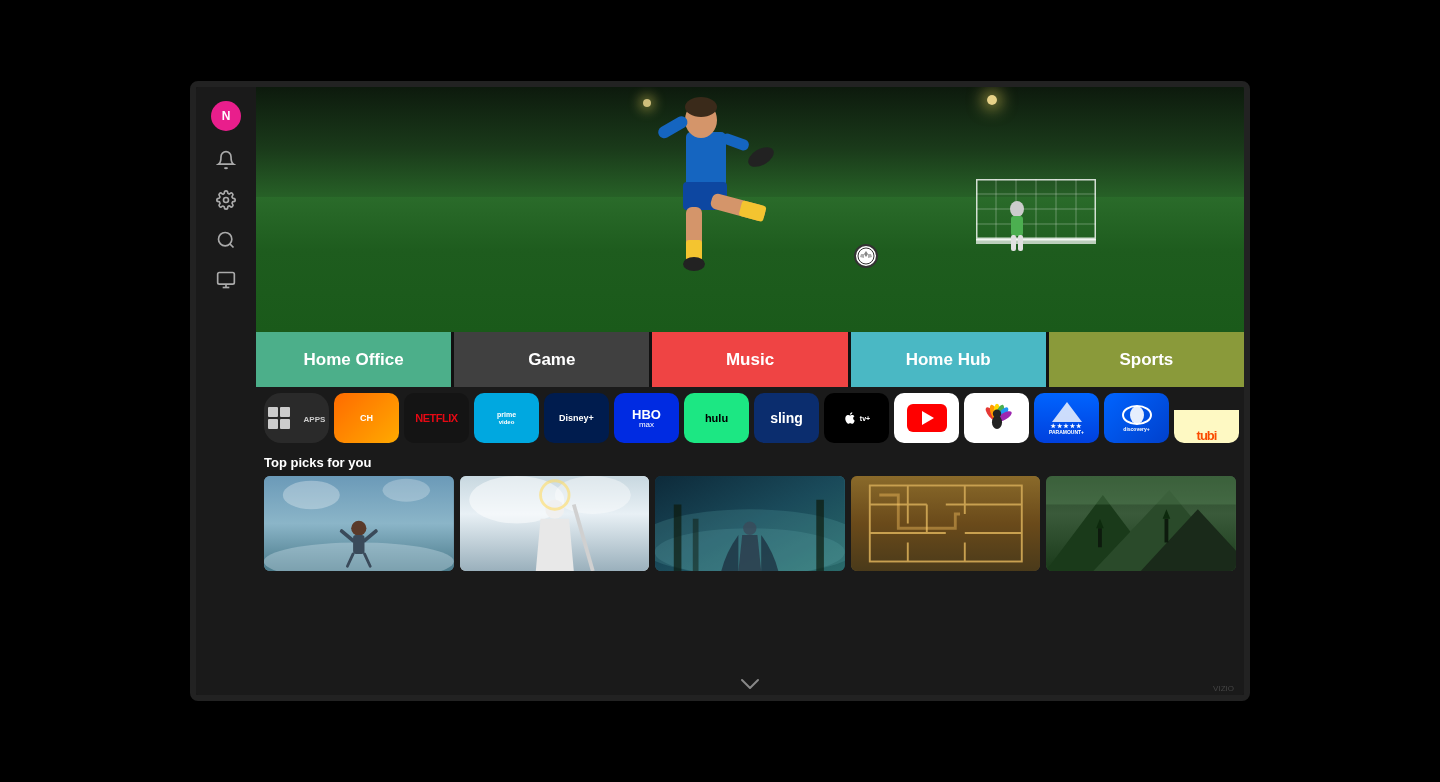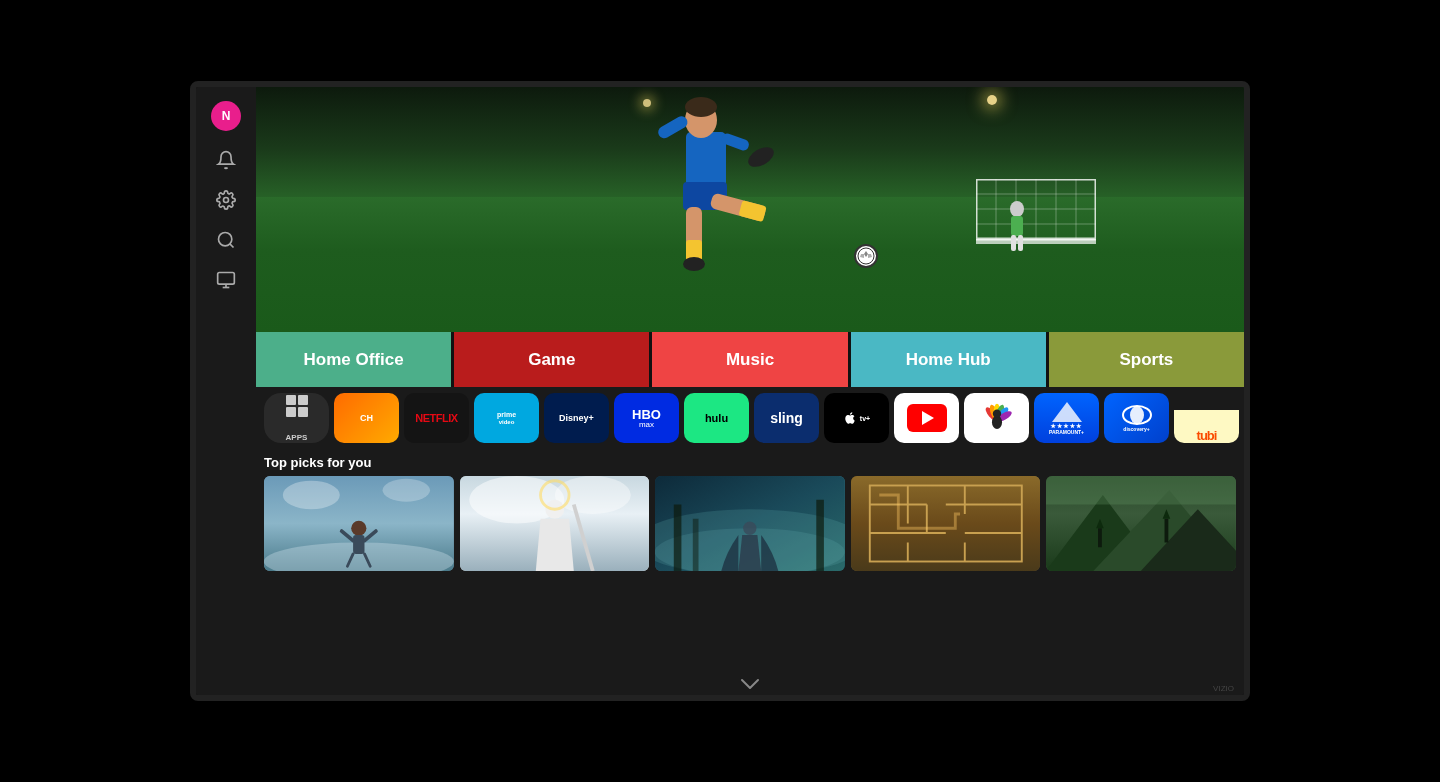--- a/index.html
+++ b/index.html
@@ -93,21 +93,21 @@
       display: flex;
       align-items: center;
       justify-content: center;
       font-size: 17px;
       font-weight: 600;
       cursor: pointer;
       color: #fff;
     }
 
     .tab-home-office { background: #4caf8a; }
-    .tab-game { background: #b91c1c; }
+    .tab-game { background: #404040; }
     .tab-music { background: #ef4444; text-align: right; }
     .tab-home-hub { background: #4ab8c4; }
     .tab-sports { background: #8a9a3a; }
 
     
     .apps-row {
       display: flex;
       gap: 5px;
       padding: 6px 8px;
       background: #1a1a1a;
@@ -125,21 +125,21 @@
       justify-content: center;
       flex-shrink: 0;
       cursor: pointer;
       font-size: 10px;
       font-weight: bold;
       overflow: hidden;
     }
 
     .app-all {
       background: #2a2a2a;
-      flex-direction: column;
+      flex-direction: row;
       color: #fff;
       gap: 14px;
       border-radius: 17px;
     }
 
     .app-icon-grid {
       display: grid;
       grid-template-columns: 1fr 1fr;
       gap: 2px;
       width: 22px;

